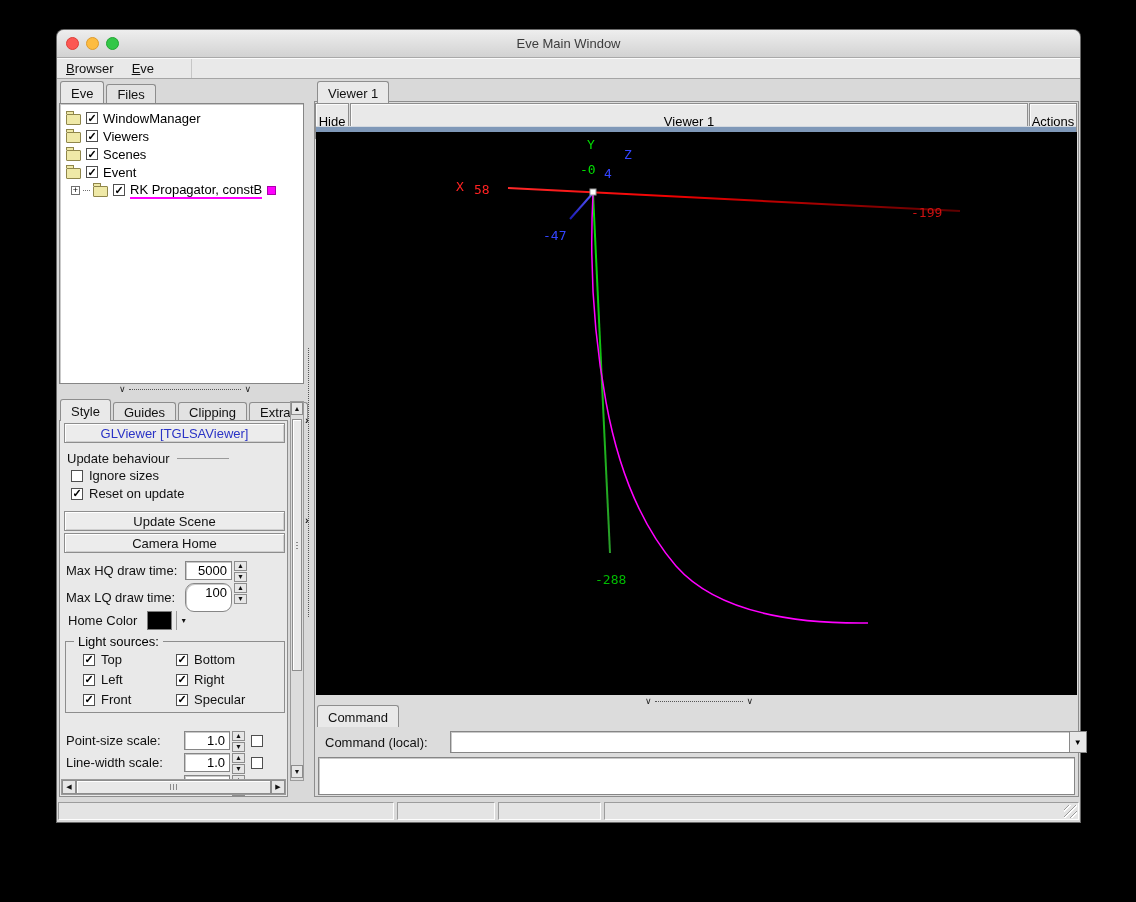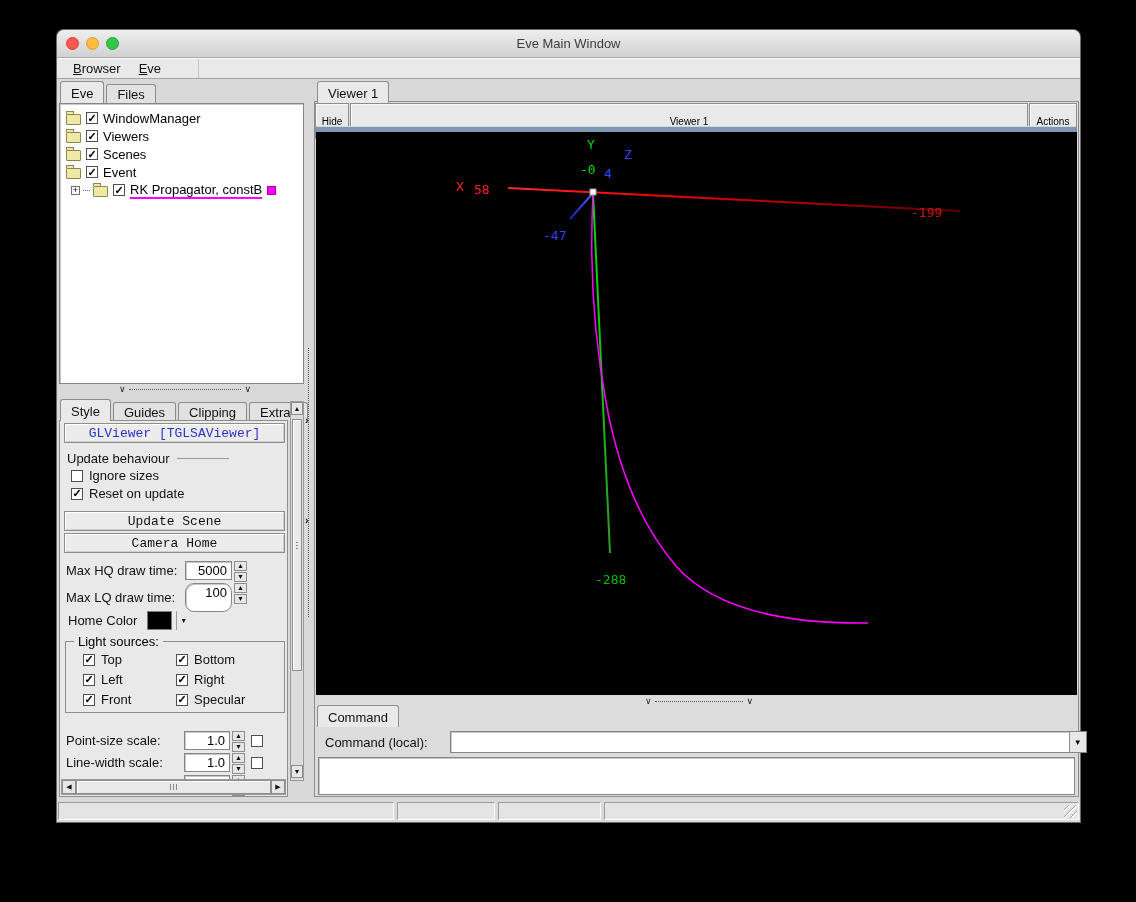--- a/index.html
+++ b/index.html
@@ -18,35 +18,35 @@
   .light { width:13px; height:13px; border-radius:50%; }
   .light.red    { background:#fc5753; border:1px solid #dd3e37; }
   .light.yellow { background:#fdbc40; border:1px solid #de9b2d; }
   .light.green  { background:#33c748; border:1px solid #22a532; }
   .wtitle { position:absolute; left:0; right:0; top:0; height:28px; line-height:28px;
             text-align:center; font-size:13px; color:#3c3c3c; }
 
   
   .menubar { position:absolute; left:0; top:28px; width:100%; height:21px; background:#e9e9e9;
              border-bottom:1px solid #a5a5a5; box-shadow:inset 0 1px 0 #fbfbfb;
-             display:flex; align-items:center; padding-left:7px; font-size:13px; }
+             display:flex; align-items:center; padding-left:0; font-size:13px; }
   .menu-item { display:inline-block; padding:2px 9px; color:#111; }
   .menu-item::first-letter { text-decoration:underline; }
   .menubar .msep { width:1px; height:19px; background:#c6c6c6; margin-left:28px; }
 
   
   .tab { height:19px; padding:1px 10px 0; background:#e2e2e2; border:1px solid #8d8d8d;
          border-bottom:none; border-radius:3px 3px 0 0; font-size:13px; color:#111;
          margin-right:2px; display:flex; align-items:center; }
   .tab.active { height:22px; background:#e9e9e9; position:relative; z-index:3; }
   .tabrow { position:absolute; display:flex; align-items:flex-end; }
   .frame  { position:absolute; border:1px solid #8d8d8d; background:#e9e9e9; }
   .sunken { background:#fff; border:1px solid #868686; box-shadow:inset 1px 1px 0 #c9c9c9; }
   .btn { background:#ececec; border:1px solid #8d8d8d; box-shadow:inset 1px 1px 0 #fff, inset -1px -1px 0 #cfcfcf;
-         font-size:13px; color:#111; display:flex; align-items:center; justify-content:center;font-family:Liberation Mono, monospace; }
+         font-size:13px; color:#111; display:flex; align-items:center; justify-content:center; }
   .cb { width:12px; height:12px; background:#fff; border:1px solid #4f4f4f; flex:none;
         display:flex; align-items:center; justify-content:center; }
   .cb i { font-style:normal; font-size:11px; font-weight:bold; color:#000; line-height:10px; margin-top:-1px; }
   .lbl { font-size:13px; color:#111; white-space:nowrap; }
 
   .spin { display:flex; align-items:stretch; }
   .spin .entry { background:#fff; border:1px solid #868686; box-shadow:inset 1px 1px 0 #c9c9c9;
                  font-size:13px; text-align:right; padding:1px 4px 0 2px; }
   .spinbtns { width:13px; display:flex; flex-direction:column; margin-left:2px; }
   .sb { flex:1; background:#e6e6e6; border:1px solid #8d8d8d; font-size:7px; line-height:8px;
@@ -86,21 +86,21 @@
   .swatch { width:9px; height:9px; background:#ff00ff; border:1px solid #aa00aa; flex:none; }
 
   
   .groupbox { position:absolute; border:1px solid #8d8d8d; }
   .grouptitle { position:absolute; top:-8px; left:8px; background:#e9e9e9; padding:0 4px; font-size:13px; }
 
   .cbrow { position:absolute; display:flex; align-items:center; gap:6px;text-align:center; }
 
   
   .toolbarseg { border:1px solid #8d8d8d; background:#e9e9e9; box-shadow:inset 1px 1px 0 #fbfbfb;
-                font-size:10px; display:flex; align-items:center; justify-content:center; height:36px; }
+                font-size:13px; display:flex; align-items:center; justify-content:center; height:36px; }
 
   
   .statusbar { position:absolute; left:0; top:770px; width:100%; height:22px; background:#d9d9d9;
                display:flex; gap:3px; padding:2px 1px 1px 1px; }
   .scell { background:#e4e4e4; border:1px solid #9c9c9c; border-right-color:#fdfdfd; border-bottom-color:#fdfdfd;
            height:18px; position:relative; }
   .grip { position:absolute; right:1px; bottom:1px; width:13px; height:13px;
           background:repeating-linear-gradient(135deg, transparent 0 3px, #9a9a9a 3px 4px, #ffffff 4px 5px); }
 
   .blue-label { color:#2a33c6; }

